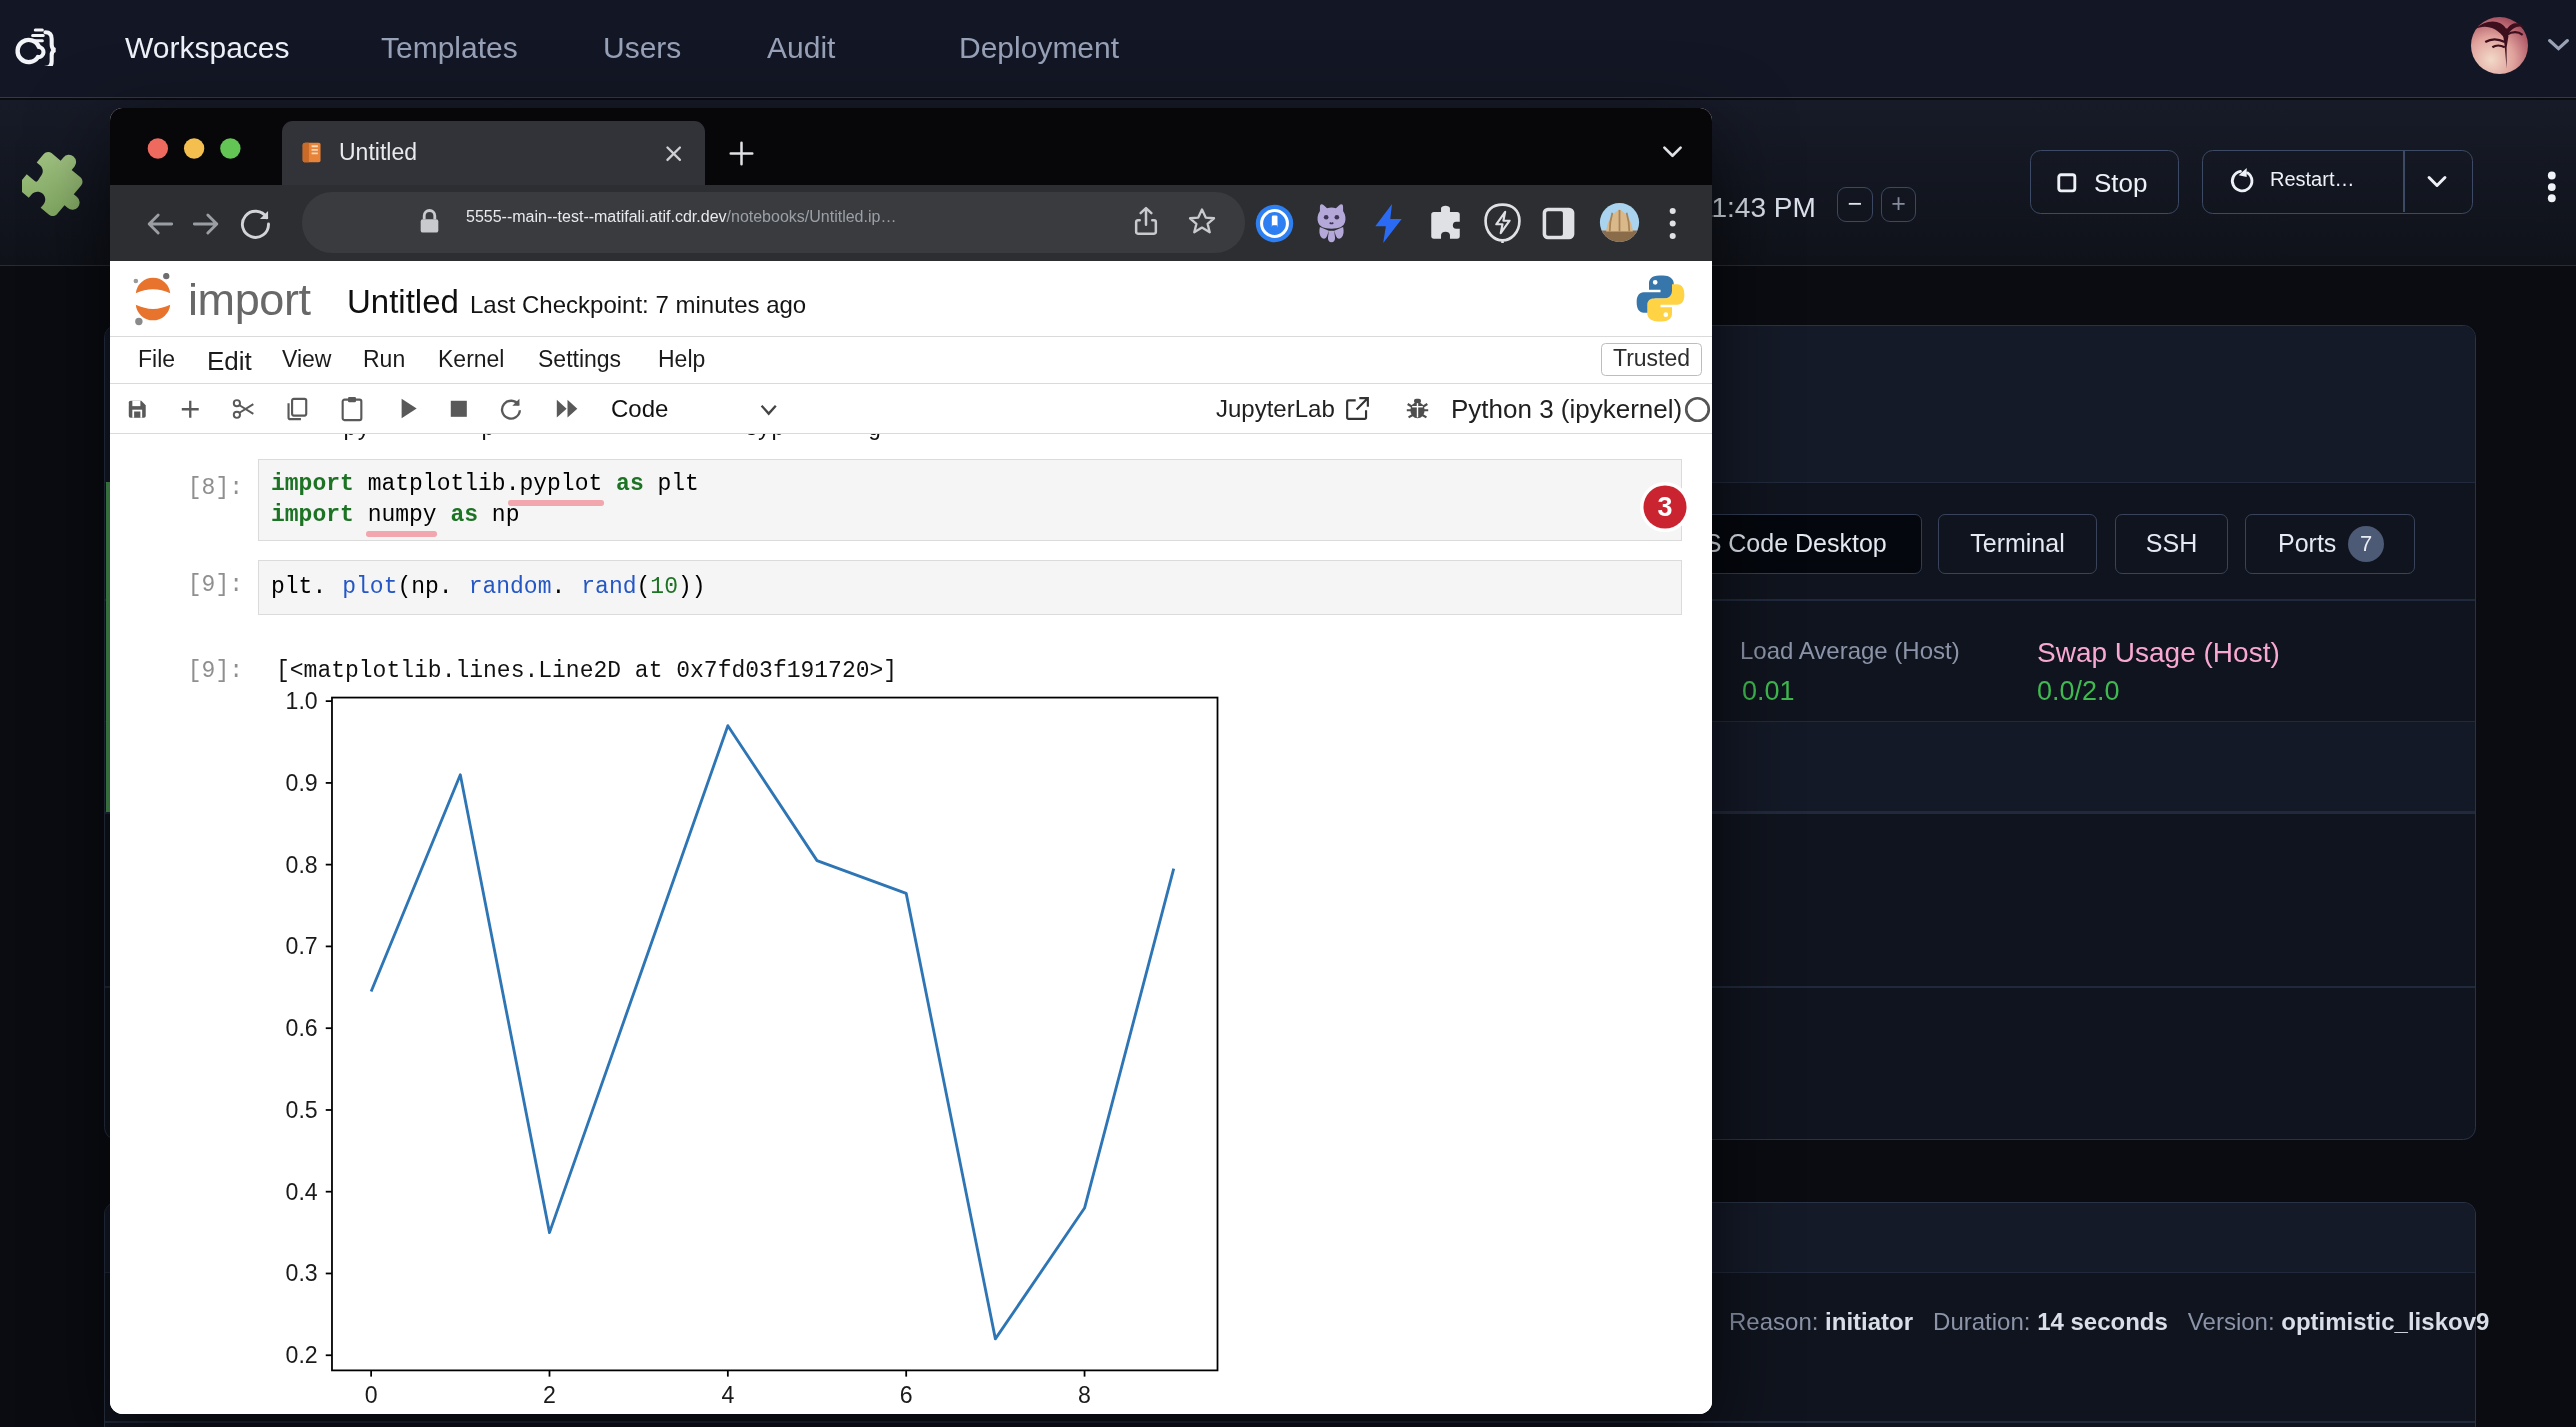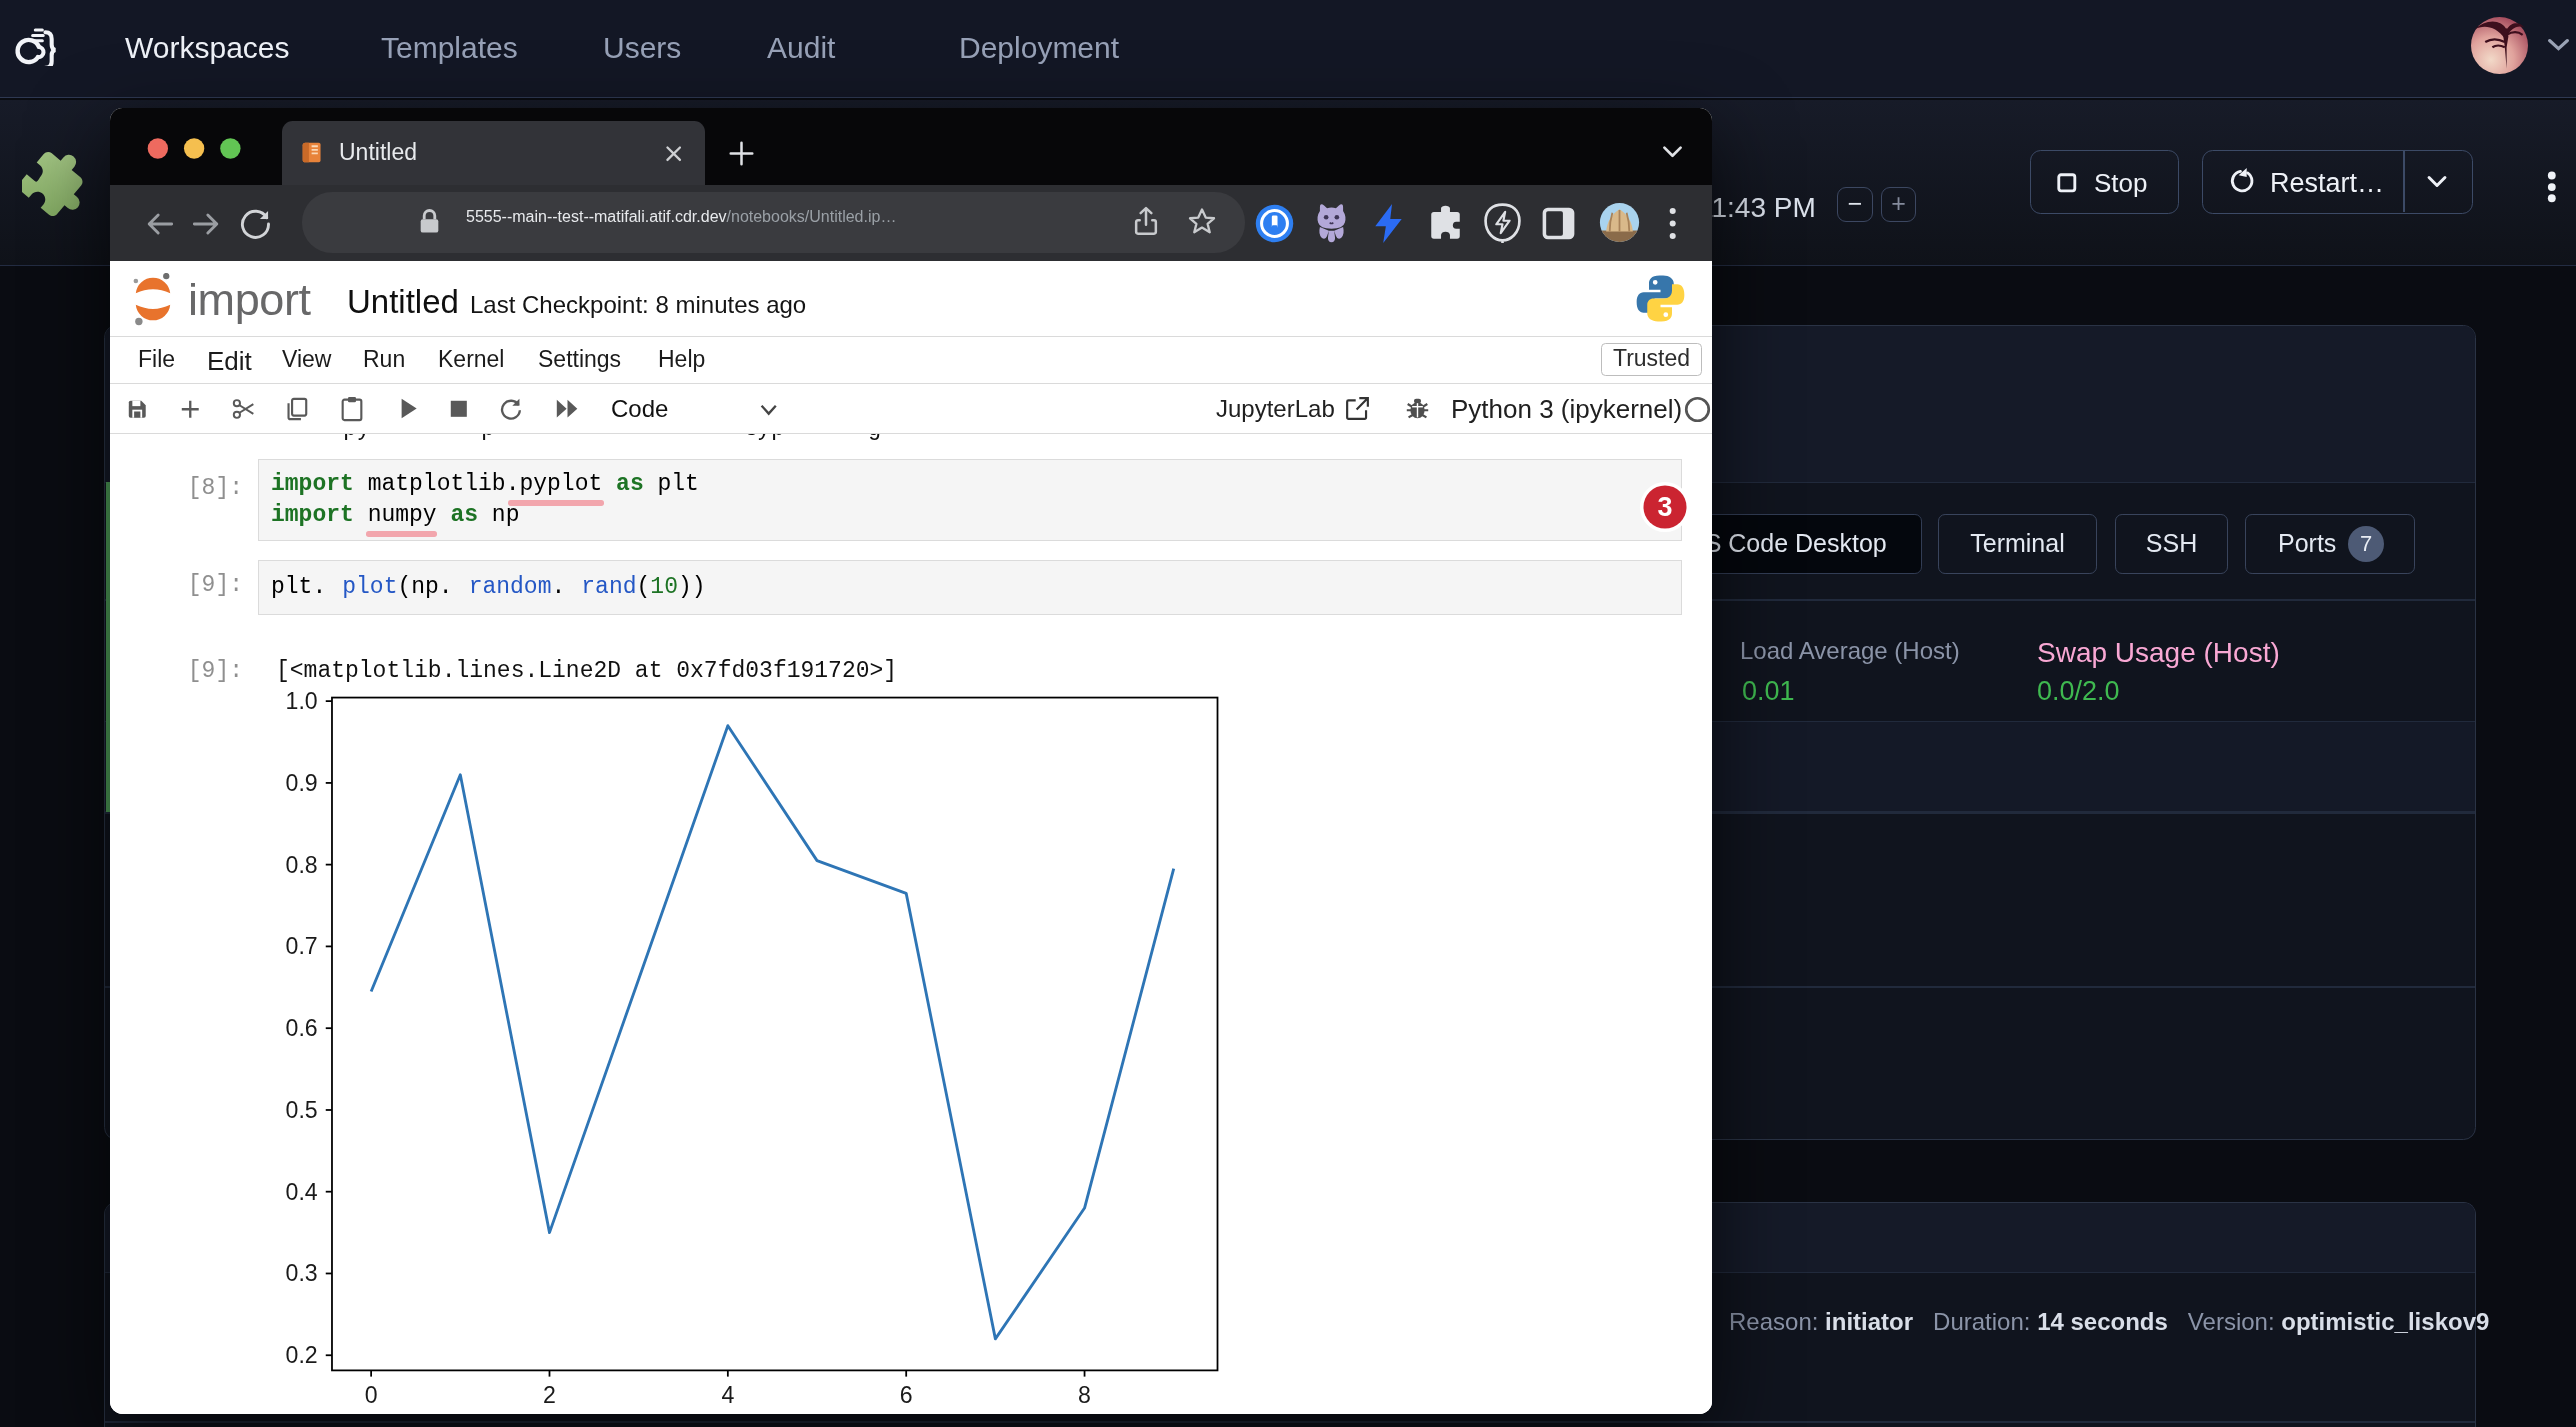--- a/index.html
+++ b/index.html
@@ -78,21 +78,21 @@
       <svg class="abs" style="left:26px; top:22px;" width="19.6" height="19.6" viewBox="0 0 22 22">
         <rect x="2" y="2" width="18" height="18" rx="2.5" fill="none" stroke="#eef1f7" stroke-width="3.2"></rect>
       </svg>
       <div class="abs" style="left:63px; top:17px; font-size:26px; color:#eef1f7;">Stop</div>
     </div>
     <div class="abs" style="left:2202px; top:50px; width:271px; height:64px; border:1.8px solid #3c4a66; border-radius:10.7px;">
       <svg class="abs" style="left:25px; top:17px;" width="28.5" height="28.5" viewBox="0 0 32 32">
         <path d="M 22 5.5 A 11 11 0 1 1 14 3.8" fill="none" stroke="#eef1f7" stroke-width="3.2" stroke-linecap="round"></path>
         <path d="M21 0 L21 10 L12 8 Z" fill="#eef1f7"></path>
       </svg>
-      <div class="abs" style="left:67px; top:17px; font-size:27px; color:#eef1f7;">Restart…</div>
+      <div class="abs" style="left:67px; top:17px; font-size:20px; color:#eef1f7;">Restart…</div>
       <div class="abs" style="left:200px; top:0; width:1.8px; height:61px; background:#3c4a66;"></div>
       <svg class="abs" style="left:219px; top:22px;" width="30" height="19.6" viewBox="0 0 34 22">
         <path d="M8 5 L17 14 L26 5" stroke="#eef1f7" stroke-width="3.4" fill="none" stroke-linecap="round" stroke-linejoin="round"></path>
       </svg>
     </div>
     <svg class="abs" style="left:2542px; top:70px;" width="19.6" height="52" viewBox="0 0 22 58">
       <circle cx="11" cy="6" r="4.4" fill="#f0f3f8"></circle>
       <circle cx="11" cy="19" r="4.4" fill="#f0f3f8"></circle>
       <circle cx="11" cy="31.5" r="4.4" fill="#f0f3f8"></circle>
     </svg>
@@ -242,21 +242,21 @@
 
       <svg class="abs" style="left:19.6px; top:11.6px;" width="46" height="53" viewBox="0 0 52 60">
         <path d="M6.5 23 A 19.6 19.6 0 0 1 45.5 23 A 45 45 0 0 0 6.5 23 Z" fill="#e8732c"></path>
         <path d="M6.5 36 A 19.6 19.6 0 0 0 45.5 36 A 45 45 0 0 1 6.5 36 Z" fill="#e8732c"></path>
         <circle cx="41" cy="3.5" r="3.6" fill="#6e6e6e"></circle>
         <circle cx="6.6" cy="9" r="2.6" fill="#9a9a9a"></circle>
         <circle cx="10" cy="55" r="4.2" fill="#8a8a8a"></circle>
       </svg>
       <div class="abs" style="left:78px; top:12.5px; font-size:45px; color:#686869; letter-spacing:-0.4px;">import</div>
       <div class="abs" style="left:237px; top:22px; font-size:33px; color:#0f0f0f;">Untitled</div>
-      <div class="abs" style="left:360px; top:30px; font-size:24px; color:#141414;">Last Checkpoint: 8 minutes ago</div>
+      <div class="abs" style="left:360px; top:30px; font-size:24px; color:#141414;">Last Checkpoint: 7 minutes ago</div>
       <svg class="abs" style="left:1524px; top:10.7px;" width="53" height="53" viewBox="0 0 60 60">
         <path d="M29 4 c-10 0 -12 5 -12 9 v7 h13 v3 H11 c-5 0 -8 4 -8 11 c0 8 3 12 8 12 h6 v-7 c0 -6 4 -9 9 -9 h12 c4 0 7 -3 7 -7 V13 c0 -5 -5 -9 -12 -9 z m-5 5 a2.7 2.7 0 1 1 0 5.4 a2.7 2.7 0 0 1 0 -5.4 z" fill="#3776ab"></path>
         <path d="M31 56 c10 0 12 -5 12 -9 v-7 H30 v-3 h19 c5 0 8 -4 8 -11 c0 -8 -3 -12 -8 -12 h-6 v7 c0 6 -4 9 -9 9 H22 c-4 0 -7 3 -7 7 v10 c0 5 5 9 12 9 z m5 -5 a2.7 2.7 0 1 1 0 -5.4 a2.7 2.7 0 0 1 0 5.4 z" fill="#ffd343"></path>
       </svg>
       <div class="abs" style="left:0; top:75px; width:1602px; height:48px; border-top:1.8px solid #dadada; border-bottom:1.8px solid #dadada;"></div>
       <div class="abs" style="left:28px; top:85px; font-size:23px; color:#1b1b1b;">File</div>
       <div class="abs" style="left:97px; top:85px; font-size:26px; color:#1b1b1b;">Edit</div>
       <div class="abs" style="left:172px; top:85px; font-size:23px; color:#1b1b1b;">View</div>
       <div class="abs" style="left:253px; top:85px; font-size:23px; color:#1b1b1b;">Run</div>
       <div class="abs" style="left:328px; top:85px; font-size:23px; color:#1b1b1b;">Kernel</div>

